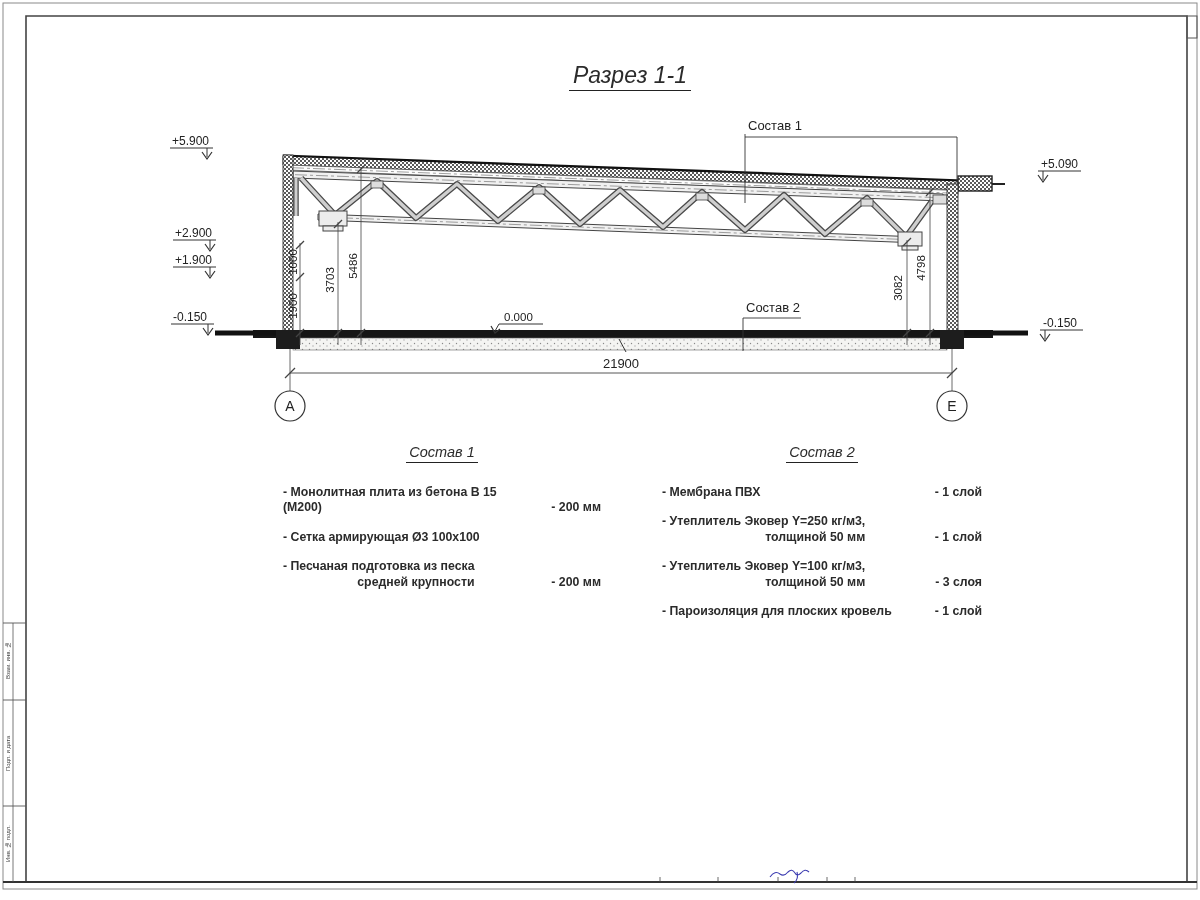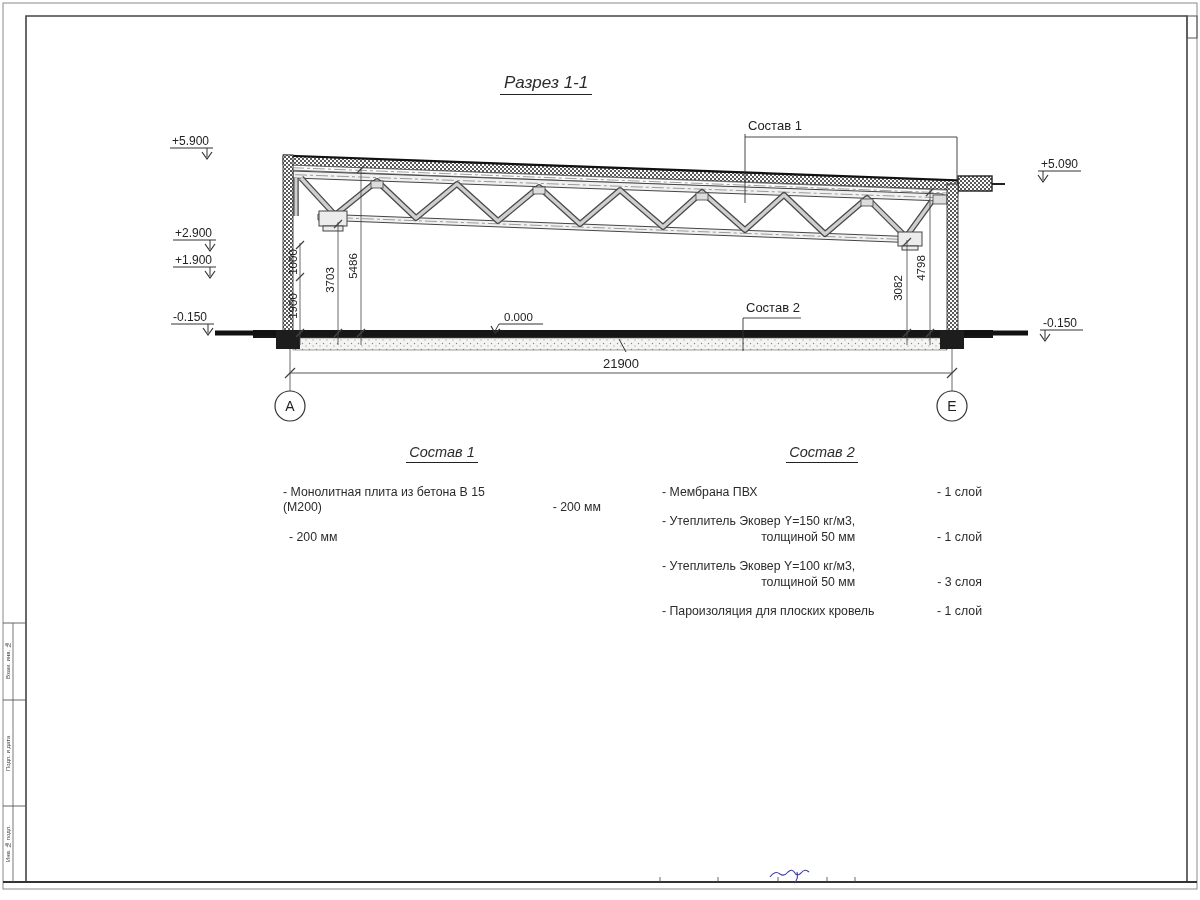--- a/index.html
+++ b/index.html
@@ -3,30 +3,30 @@
 <meta charset="utf-8">
 <style>
   html,body{margin:0;padding:0;}
   body{
     width:1200px;height:900px;position:relative;background:#fff;
     font-family:"Liberation Sans", sans-serif;color:#2b2b2b;overflow:hidden;
   }
   svg{position:absolute;left:0;top:0;font-family:"Liberation Sans", sans-serif;}
   .abs{position:absolute;}
   .title{
-    left:500px;top:73px;width:260px;
-    font-size:17px;font-style:italic;
+    left:500px;top:62px;width:260px;text-align:center;
+    font-size:23px;font-style:italic;
   }
   .title span{border-bottom:1.4px solid #222;padding:0 4px 2px 4px;}
   .col{position:absolute;top:443px;font-size:12.3px;line-height:1.25;}
   .col .hd{text-align:center;font-style:italic;font-size:14.5px;margin-bottom:24px;}
   .col .hd span{border-bottom:1.3px solid #222;padding:0 3px 2px 3px;}
   .col1{left:283px;width:318px;}
   .col2{left:662px;width:320px;}
-  .row{display:flex;justify-content:space-between;align-items:flex-end;margin-bottom:14px;}
+  .row{display:flex;justify-content:space-between;align-items:flex-end;margin-bottom:14px;font-weight:bold;}
   .row .nm{max-width:240px;}
   .row .nm .l2{display:block;padding-left:8px;text-align:right;}
   .row .val{flex:0 0 auto;padding-left:6px;white-space:nowrap;}
   .side-label{
     position:absolute;left:2px;width:12px;font-size:6px;color:#444;
     writing-mode:vertical-rl;transform:rotate(180deg);
     display:flex;align-items:center;justify-content:center;white-space:nowrap;
   }
 </style>
 </head>
@@ -223,33 +223,41 @@
   <span>Разрез 1-1</span>
 </div>
 
 <div class="col col1">
   <div class="hd"><span>Состав 1</span></div>
   <div class="row">
     <div class="nm">- Монолитная плита из бетона В 15 (М200)</div>
     <div class="val">- 200 мм</div>
   </div>
   <div class="row">
+    <div class="nm">- Сетка армирующая Ø3 100х100</div>
+    <div class="val"></div>
+  </div>
+  <div class="row">
+    <div class="nm">
+      <span>- Песчаная подготовка из песка</span>
+      <span class="l2">средней крупности</span>
+    </div>
     <div class="val">- 200 мм</div>
   </div>
 </div>
 
 <div class="col col2">
   <div class="hd"><span>Состав 2</span></div>
   <div class="row">
     <div class="nm">- Мембрана ПВХ</div>
     <div class="val">- 1 слой</div>
   </div>
   <div class="row">
     <div class="nm">
-      <span>- Утеплитель Эковер Y=150 кг/м3,</span>
+      <span>- Утеплитель Эковер Y=250 кг/м3,</span>
       <span class="l2">толщиной 50 мм</span>
     </div>
     <div class="val">- 1 слой</div>
   </div>
   <div class="row">
     <div class="nm">
       <span>- Утеплитель Эковер Y=100 кг/м3,</span>
       <span class="l2">толщиной 50 мм</span>
     </div>
     <div class="val">- 3 слоя</div>

